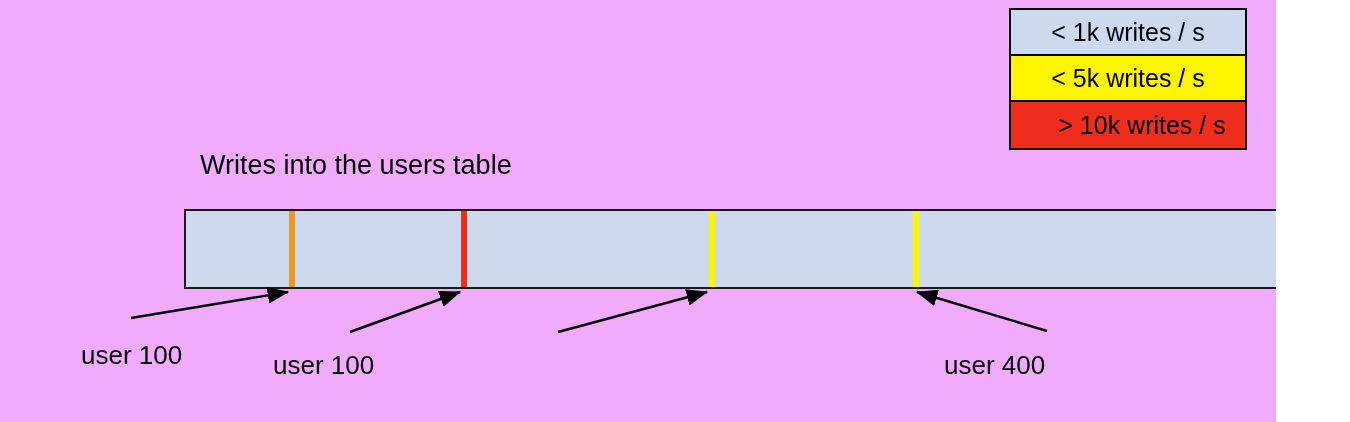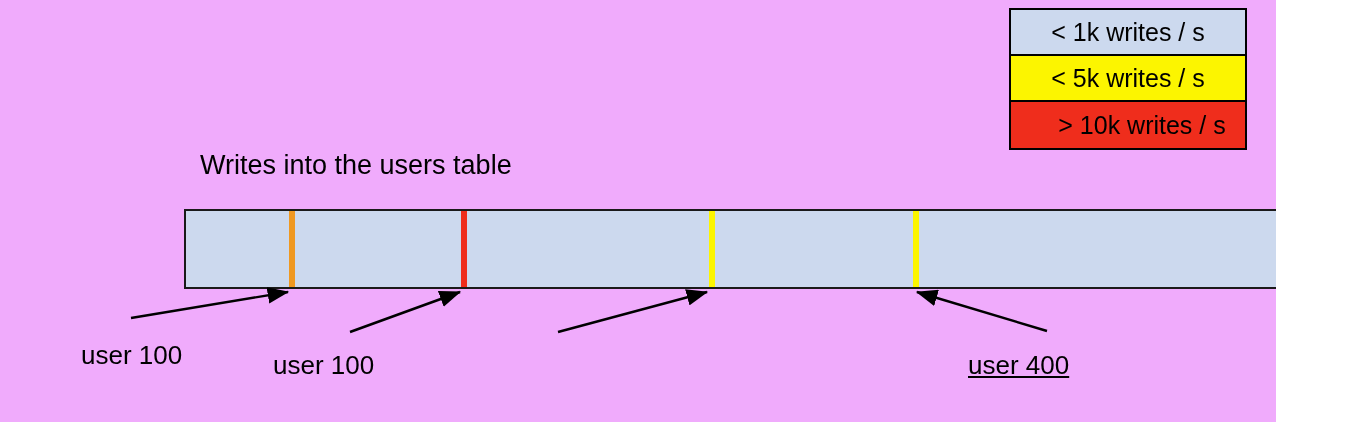--- a/index.html
+++ b/index.html
@@ -122,15 +122,15 @@
       </marker>
     </defs>
     <line x1="131" y1="318" x2="288" y2="292" stroke="#000000" stroke-width="2.4" marker-end="url(#arrowhead)"></line>
     <line x1="350" y1="332" x2="460" y2="292" stroke="#000000" stroke-width="2.4" marker-end="url(#arrowhead)"></line>
     <line x1="558" y1="332" x2="707" y2="292" stroke="#000000" stroke-width="2.4" marker-end="url(#arrowhead)"></line>
     <line x1="1047" y1="331" x2="917" y2="292" stroke="#000000" stroke-width="2.4" marker-end="url(#arrowhead)"></line>
   </svg>
 
   <div class="user-label" style="left:53px; top:340px;margin-left:28px;">user 100</div>
   <div class="user-label" style="left:273px; top:350px;">user 100</div>
-  <div class="user-label" style="left:968px; top:350px;text-decoration:underline;">user 400</div>
+  <div class="user-label" style="left:944px; top:350px;">user 400</div>
 
 </div>
 
 </body></html>

